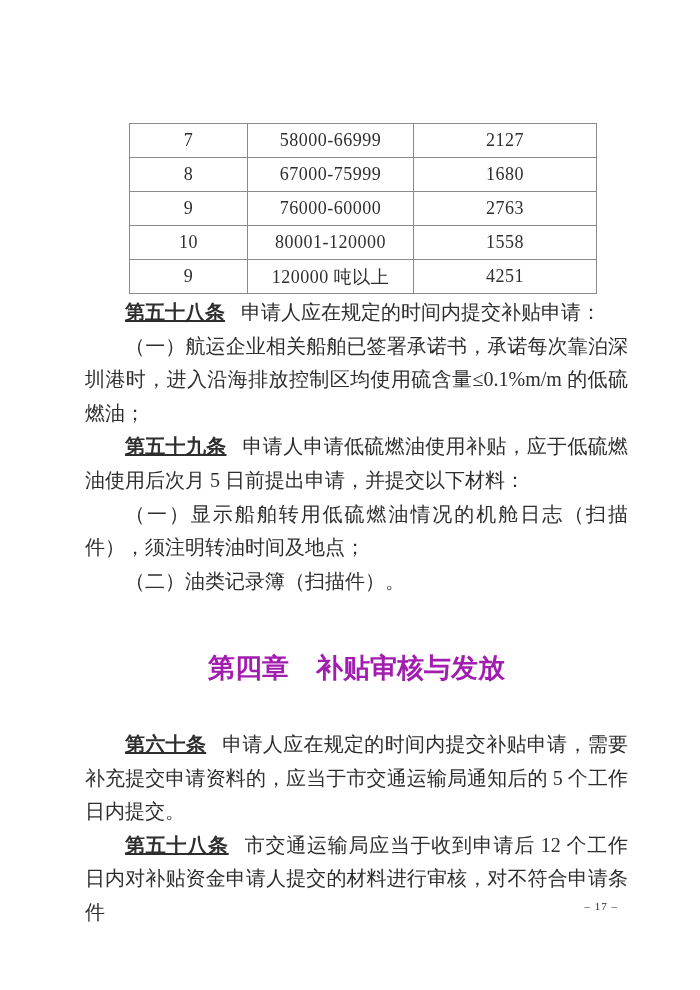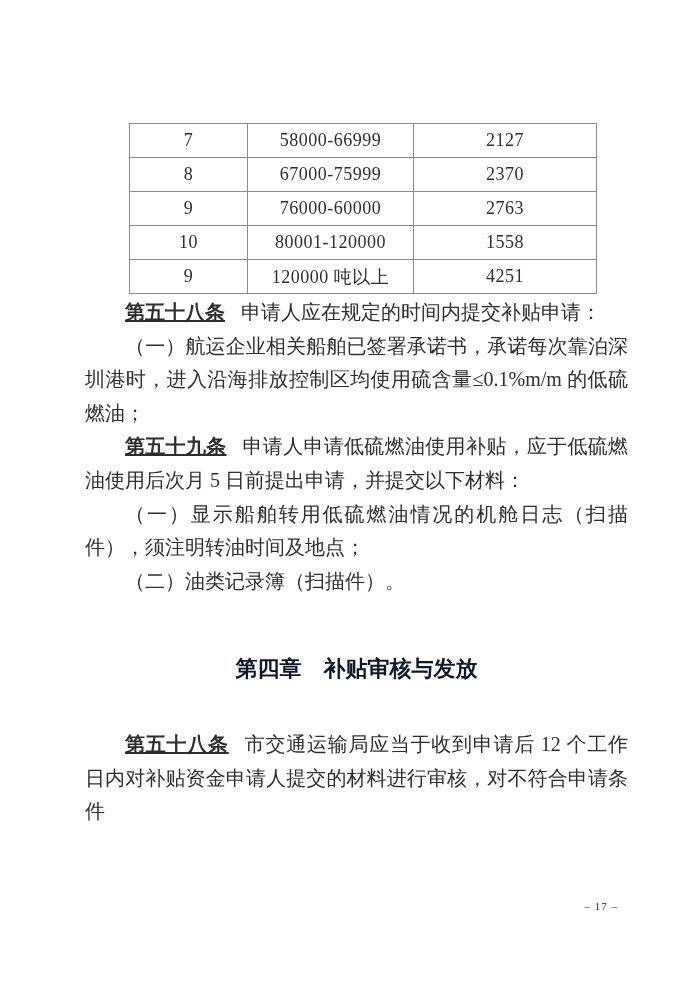--- a/index.html
+++ b/index.html
@@ -55,25 +55,25 @@
     text-decoration: underline;
   }
 
   
   .chapter-heading {
     position: absolute;
     top: 652px;
     left: 85px;
     width: 543px;
     text-align: center;
-    font-size: 22px;
+    font-size: 27px;
     line-height: 33.6px;
     font-weight: bold;
     font-family: "Liberation Sans", "DejaVu Sans", sans-serif;
-    color: #0f172a;
+    color: #a21caf;
   }
 
   
   .page-number {
     position: absolute;
     top: 896px;
     right: 82px;
     font-size: 11px;
     line-height: 20px;
     color: #2e2e2e;
@@ -93,21 +93,21 @@
     </colgroup>
     <tbody>
       <tr>
         <td>7</td>
         <td>58000-66999</td>
         <td>2127</td>
       </tr>
       <tr>
         <td>8</td>
         <td>67000-75999</td>
-        <td>2370</td>
+        <td>1680</td>
       </tr>
       <tr>
         <td>9</td>
         <td>76000-60000</td>
         <td>2763</td>
       </tr>
       <tr>
         <td>10</td>
         <td>80001-120000</td>
         <td>1558</td>
@@ -124,18 +124,19 @@
     <p><span class="art-title">第五十八条</span><span>申请人应在规定的时间内提交补贴申请：</span></p>
     <p>（一）航运企业相关船舶已签署承诺书，承诺每次靠泊深圳港时，进入沿海排放控制区均使用硫含量≤0.1%m/m 的低硫燃油；</p>
     <p><span class="art-title">第五十九条</span><span>申请人申请低硫燃油使用补贴，应于低硫燃油使用后次月 5 日前提出申请，并提交以下材料：</span></p>
     <p>（一）显示船舶转用低硫燃油情况的机舱日志（扫描件），须注明转油时间及地点；</p>
     <p>（二）油类记录簿（扫描件）。</p>
   </div>
 
   <div class="chapter-heading">第四章　补贴审核与发放</div>
 
   <div class="body-block body-block-2">
+    <p><span class="art-title">第六十条</span><span>申请人应在规定的时间内提交补贴申请，需要补充提交申请资料的，应当于市交通运输局通知后的 5 个工作日内提交。</span></p>
     <p><span class="art-title">第五十八条</span><span>市交通运输局应当于收到申请后 12 个工作日内对补贴资金申请人提交的材料进行审核，对不符合申请条件</span></p>
   </div>
 
   <div class="page-number">– 17 –</div>
 
 </div>
 
 </body></html>

